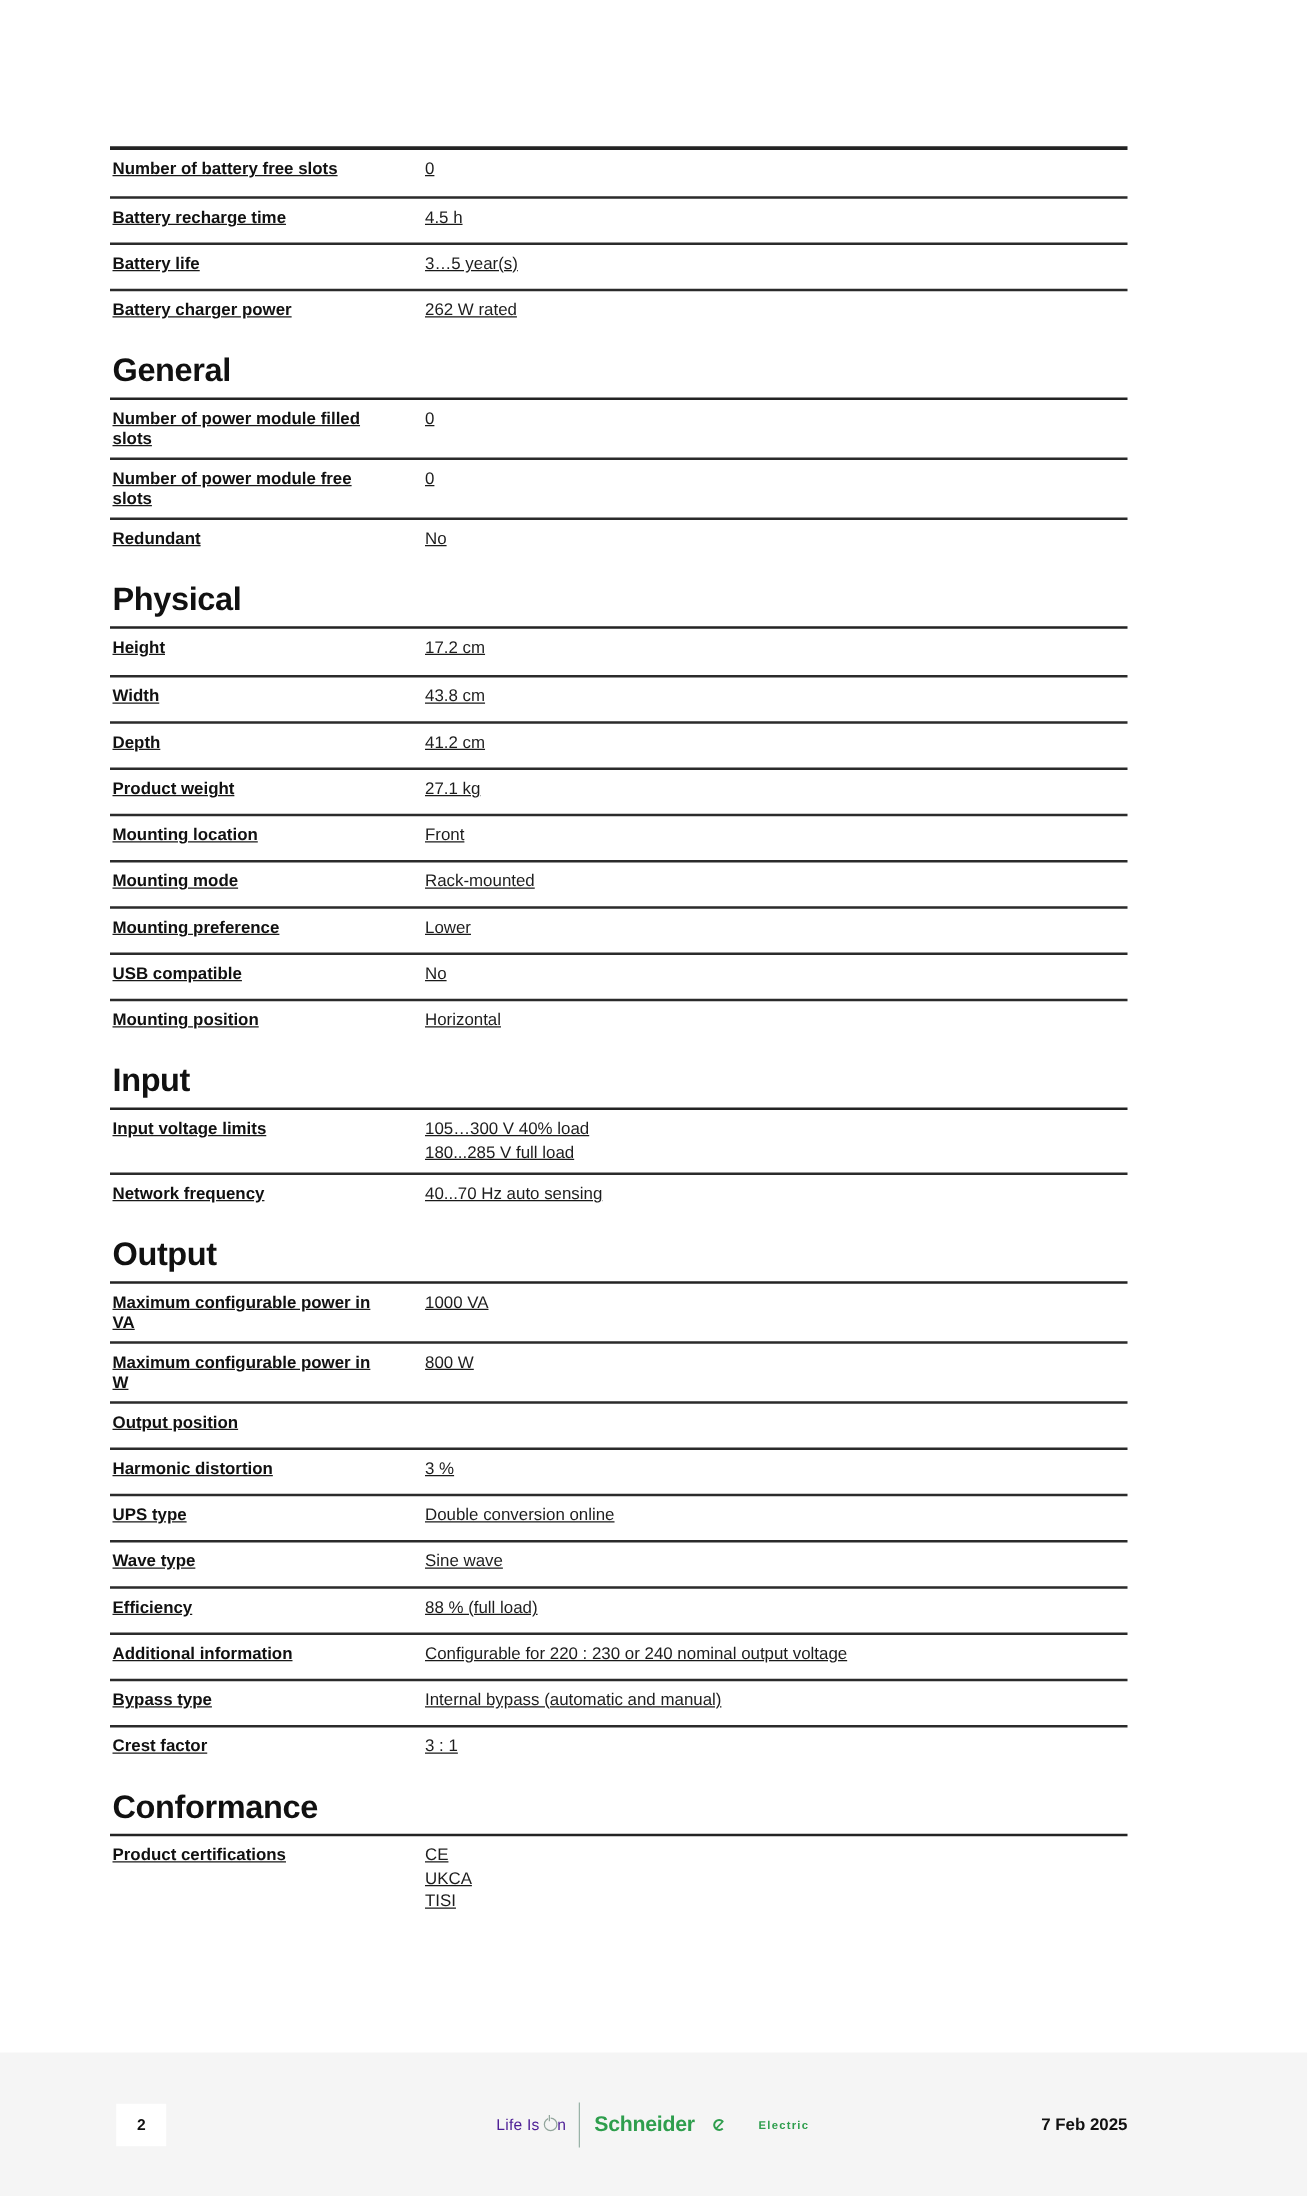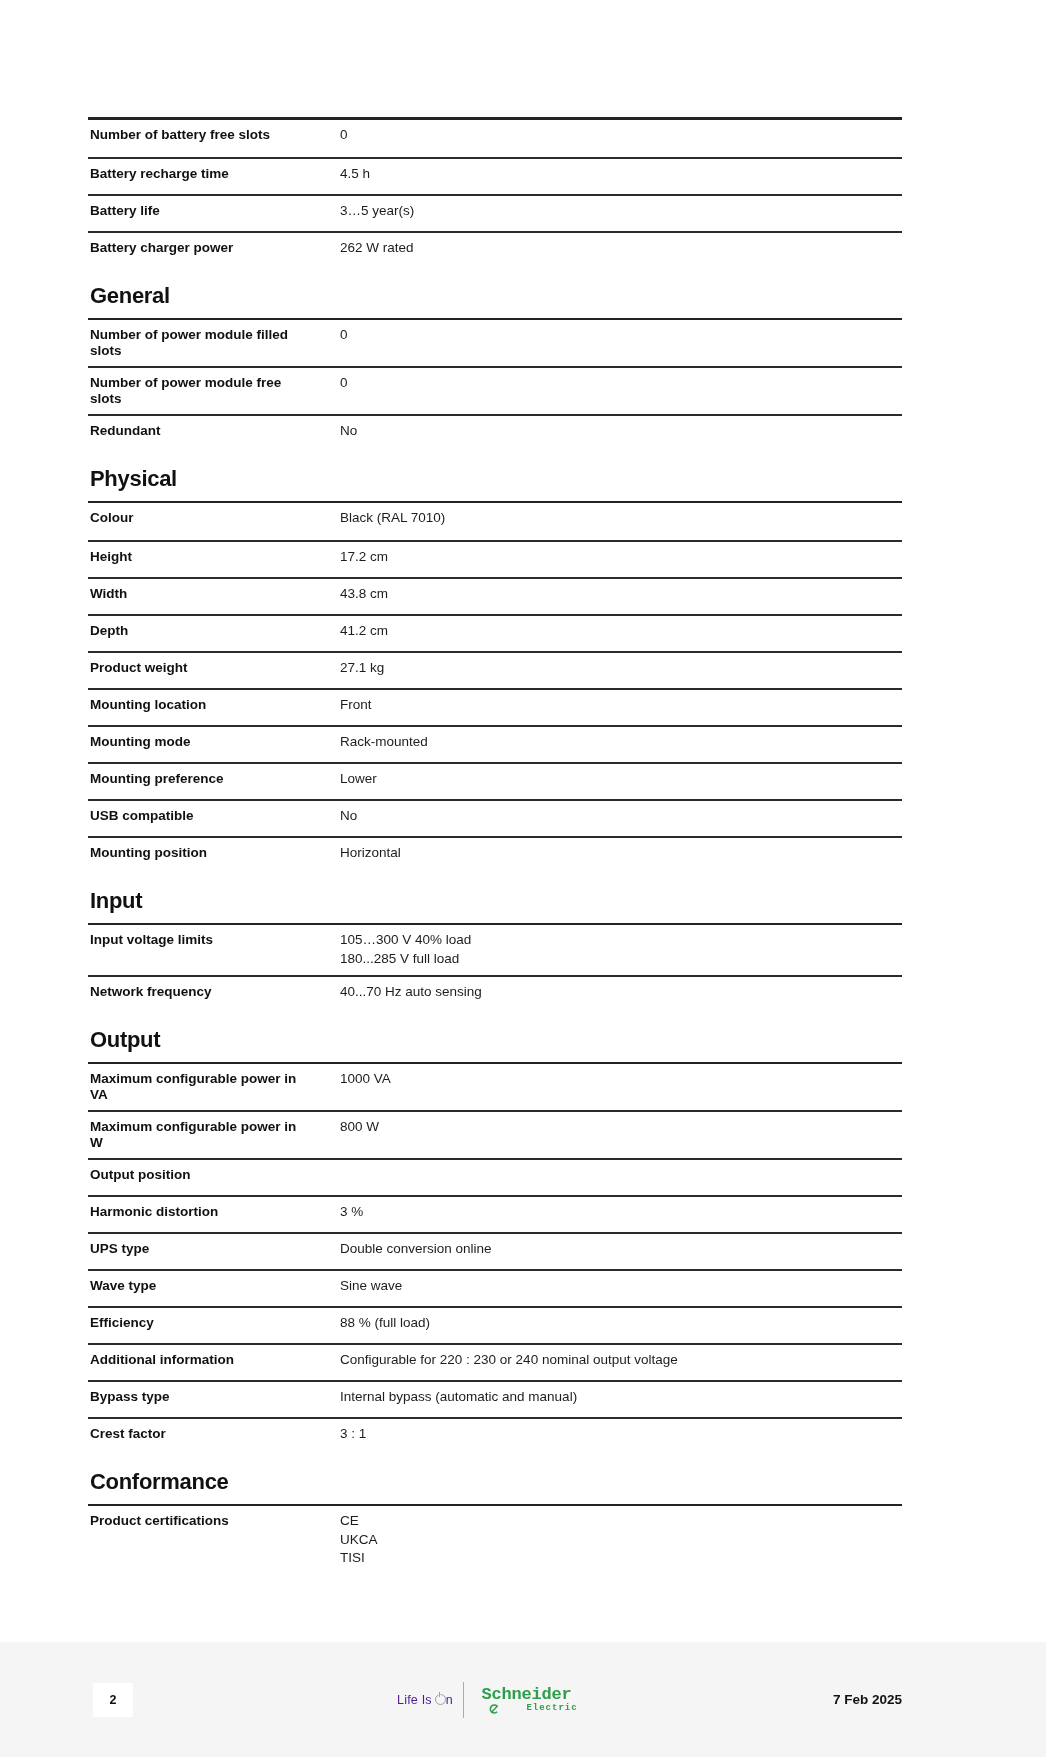--- a/index.html
+++ b/index.html
@@ -1,42 +1,42 @@
 <!DOCTYPE html>
 <html><head>
 <meta charset="utf-8">
 <style>
   html,body{margin:0;padding:0;background:#fff;}
   body{width:1046px;height:1757px;position:relative;font-family:"Liberation Sans","DejaVu Sans",sans-serif;color:#1a1a1a;-webkit-font-smoothing:antialiased;}
   .page{position:absolute;inset:0;background:#fff;overflow:hidden;}
 
   
   .content{position:absolute;left:88px;top:117px;width:814px;}
-  h2.section-title{font-size:22px;line-height:28px;font-weight:bold;letter-spacing:-0.3px;color:#111;
+  h2.section-title{font-size:26px;line-height:28px;font-weight:bold;letter-spacing:-0.3px;color:#111;
     margin:14px 0 0 0;padding:0 0 8px 2px;border-bottom:2px solid #232323;}
-  .spec-table{width:100%;}
+  .spec-table{width:100%;text-decoration:underline;}
   .spec-table.continued{border-top:3px solid #232323;}
   .row{display:flex;align-items:flex-start;box-sizing:border-box;min-height:37px;padding:6px 0 7px 0;}
   .row + .row{border-top:2px solid #2b2b2b;}
   .label{flex:0 0 252px;box-sizing:border-box;padding:1px 28px 0 2px;
     font-weight:bold;font-size:13.5px;line-height:16px;color:#111;}
   .value{flex:1;font-size:13.5px;line-height:18.5px;color:#1d1d1d;}
   .value div{white-space:nowrap;}
 
   
   .footer{position:absolute;left:0;top:1642px;width:1046px;height:115px;background:#f5f5f5;}
   .page-num{position:absolute;left:93px;top:41px;width:40px;height:34px;background:#fff;
     display:flex;align-items:center;justify-content:center;font-size:12.5px;font-weight:bold;color:#111;}
   .logo-group{position:absolute;left:397px;top:0;height:100%;display:flex;align-items:center;}
   .tagline{font-size:12.5px;color:#4c1d95;letter-spacing:0.2px;display:flex;align-items:center;white-space:pre;}
   .power-o{display:inline-block;width:9px;height:9px;border:1.6px solid #93a69d;border-radius:50%;
     position:relative;margin:0 0 0 3px;}
   .power-o::after{content:'';position:absolute;left:3px;top:-3px;width:1.6px;height:5px;background:#93a69d;box-shadow:0 0 0 0.5px #f5f5f5;}
   .logo-divider{width:1.5px;height:36px;background:#9ab3a8;margin:0 11px 0 10px;}
-  .brand{display:flex;flex-direction:column;align-items:center;line-height:1;font-family:Liberation Mono, monospace;}
+  .brand{display:flex;align-items:center;line-height:1;}
   .brand-name{font-size:17px;font-weight:bold;color:#2e9e4d;letter-spacing:-0.2px;}
   .brand-sub{display:flex;align-items:center;gap:2px;margin-top:1px;margin-left:14px;}
   .brand-subname{font-size:9px;font-weight:bold;color:#2e9e4d;letter-spacing:1px;padding-left:25px;}
   .date{position:absolute;right:144px;top:0;height:100%;display:flex;align-items:center;
     font-size:13.5px;font-weight:bold;color:#111;}
 </style>
 </head>
 <body>
 
 <div class="page">
@@ -89,26 +89,20 @@
             <div class="label">Redundant</div>
             <div class="value">
               <div>No</div>
             </div>
           </div>
         </div>
       </section>
       <section>
         <h2 class="section-title">Physical</h2>
         <div class="spec-table">
-          <div class="row">
-            <div class="label">Colour</div>
-            <div class="value">
-              <div>Black (RAL 7010)</div>
-            </div>
-          </div>
           <div class="row">
             <div class="label">Height</div>
             <div class="value">
               <div>17.2 cm</div>
             </div>
           </div>
           <div class="row">
             <div class="label">Width</div>
             <div class="value">
               <div>43.8 cm</div>

